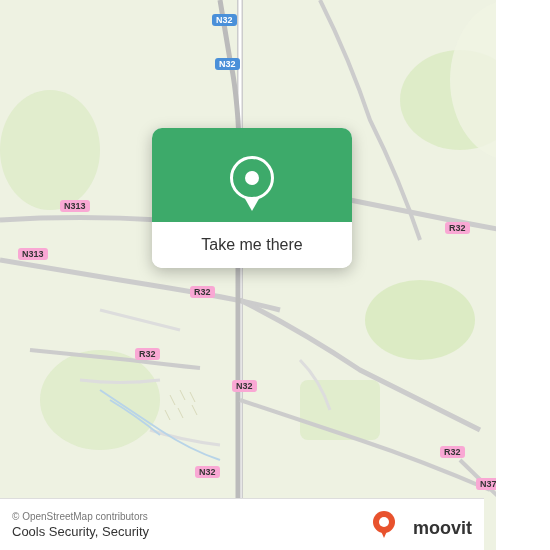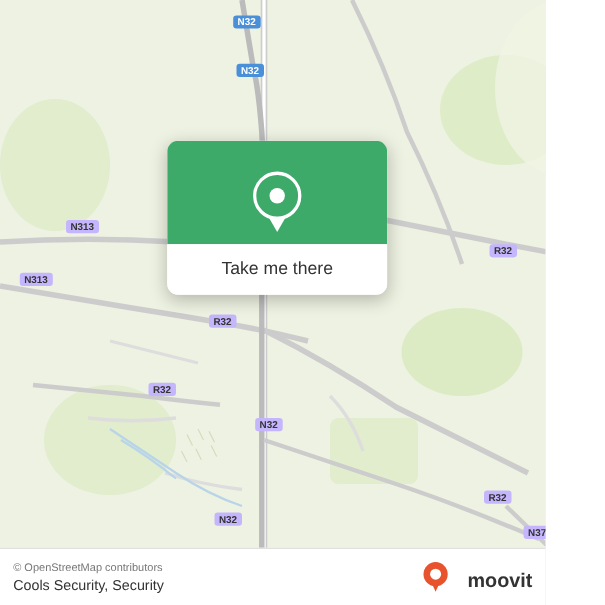--- a/index.html
+++ b/index.html
@@ -25,21 +25,21 @@
       position: absolute;
       inset: 0;
       background: #eef2e2;
     }
 
     
     .bottom-bar {
       position: absolute;
       bottom: 0;
       left: 0;
-      right: 0;
+      right: 12px;
       height: 52px;
       background: white;
       border-top: 1px solid #ddd;
       display: flex;
       align-items: center;
       padding: 0 12px;
       justify-content: space-between;
     }
 
     .bottom-bar-left {
@@ -139,21 +139,21 @@
       border: none;
       cursor: pointer;
       font-size: 16px;
       color: #333;
       font-weight: 500;
     }
 
     
     .road-label {
       position: absolute;
-      background: #c4b5fd;
+      background: #f9a8d4;
       color: #333;
       font-size: 9px;
       font-weight: bold;
       padding: 1px 4px;
       border-radius: 3px;
     }
 
     .road-label-blue {
       position: absolute;
       background: #4a90d9;

